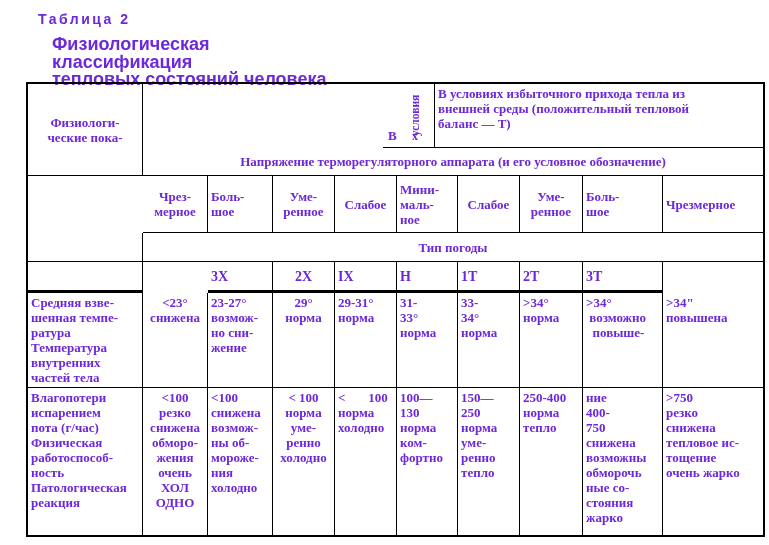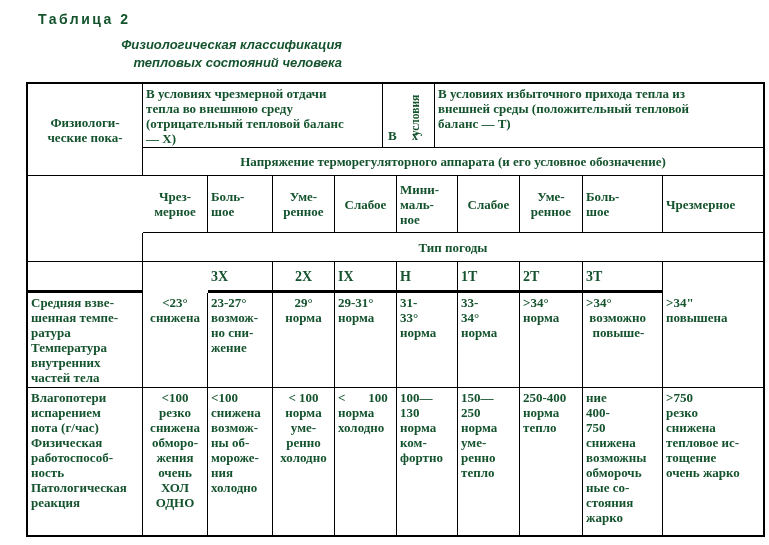--- a/index.html
+++ b/index.html
@@ -1,21 +1,21 @@
 <!DOCTYPE html>
 <html><head>
 <meta charset="utf-8">
 <style>
   html,body{margin:0;padding:0;background:#fff;}
-  .sheet{position:relative;width:769px;height:545px;background:#ffffff;color:#14532d;
+  .sheet{position:relative;width:769px;height:545px;background:#ffffff;color:#6d28d9;
          font-family:"Liberation Serif","DejaVu Serif",serif;font-weight:bold;overflow:hidden;}
   .tbl-label{position:absolute;left:38px;top:11px;font-family:"Liberation Sans","DejaVu Sans",sans-serif;
          font-size:14px;font-weight:bold;letter-spacing:2.5px;}
-  .doc-title{position:absolute;left:52px;top:36px;width:290px;text-align:right;
-         font-family:"Liberation Sans","DejaVu Sans",sans-serif;font-size:13px;font-weight:bold;line-height:17.5px;font-style:italic;}
+  .doc-title{position:absolute;left:52px;top:36px;width:290px;text-align:left;
+         font-family:"Liberation Sans","DejaVu Sans",sans-serif;font-size:18px;font-weight:bold;line-height:17.5px;}
   .tbl{position:absolute;left:26px;top:82px;width:739px;height:455px;border:2px solid #000;box-sizing:border-box;
        display:grid;
        grid-template-columns:115px 65px 65px 62px 48px 14px 38px 23px 62px 63px 80px 100px;
        grid-template-rows:64px 28px 57px 29px 31px 95px 147px;}
   .c{box-sizing:border-box;border-right:1.5px solid #000;border-bottom:1.5px solid #000;
      padding:2px 3px;font-size:13px;line-height:15px;white-space:pre-wrap;display:flex;overflow:hidden;}
   .nr{border-right:none;}
   .nb{border-bottom:none;}
   .tb{border-bottom:3px solid #000;}
   
@@ -39,24 +39,20 @@
 
   <div class="doc-title">
     <div>Физиологическая классификация</div>
     <div>тепловых состояний человека</div>
   </div>
 
   <div class="tbl">
 
     <div class="c cc" style="grid-area:1/1/3/2">Физиологи-
 ческие пока-</div>
-    <div class="c tl" style="grid-area:1/2/2/6">В условиях чрезмерной отдачи
-тепла во внешнюю среду
-(отрицательный тепловой баланс
-— Х)</div>
     <div class="c vcell" style="grid-area:1/6/2/8">
       <span class="vb">В</span>
       <span class="vrot">условия</span>
       <span class="vx">х</span>
     </div>
     <div class="c tl nr" style="grid-area:1/8/2/13">В условиях избыточного прихода тепла из
 внешней среды (положительный тепловой
 баланс — Т)</div>
 
     <div class="c cc nr" style="grid-area:2/2/3/13">Напряжение терморегуляторного аппарата (и его условное обозначение)</div>

